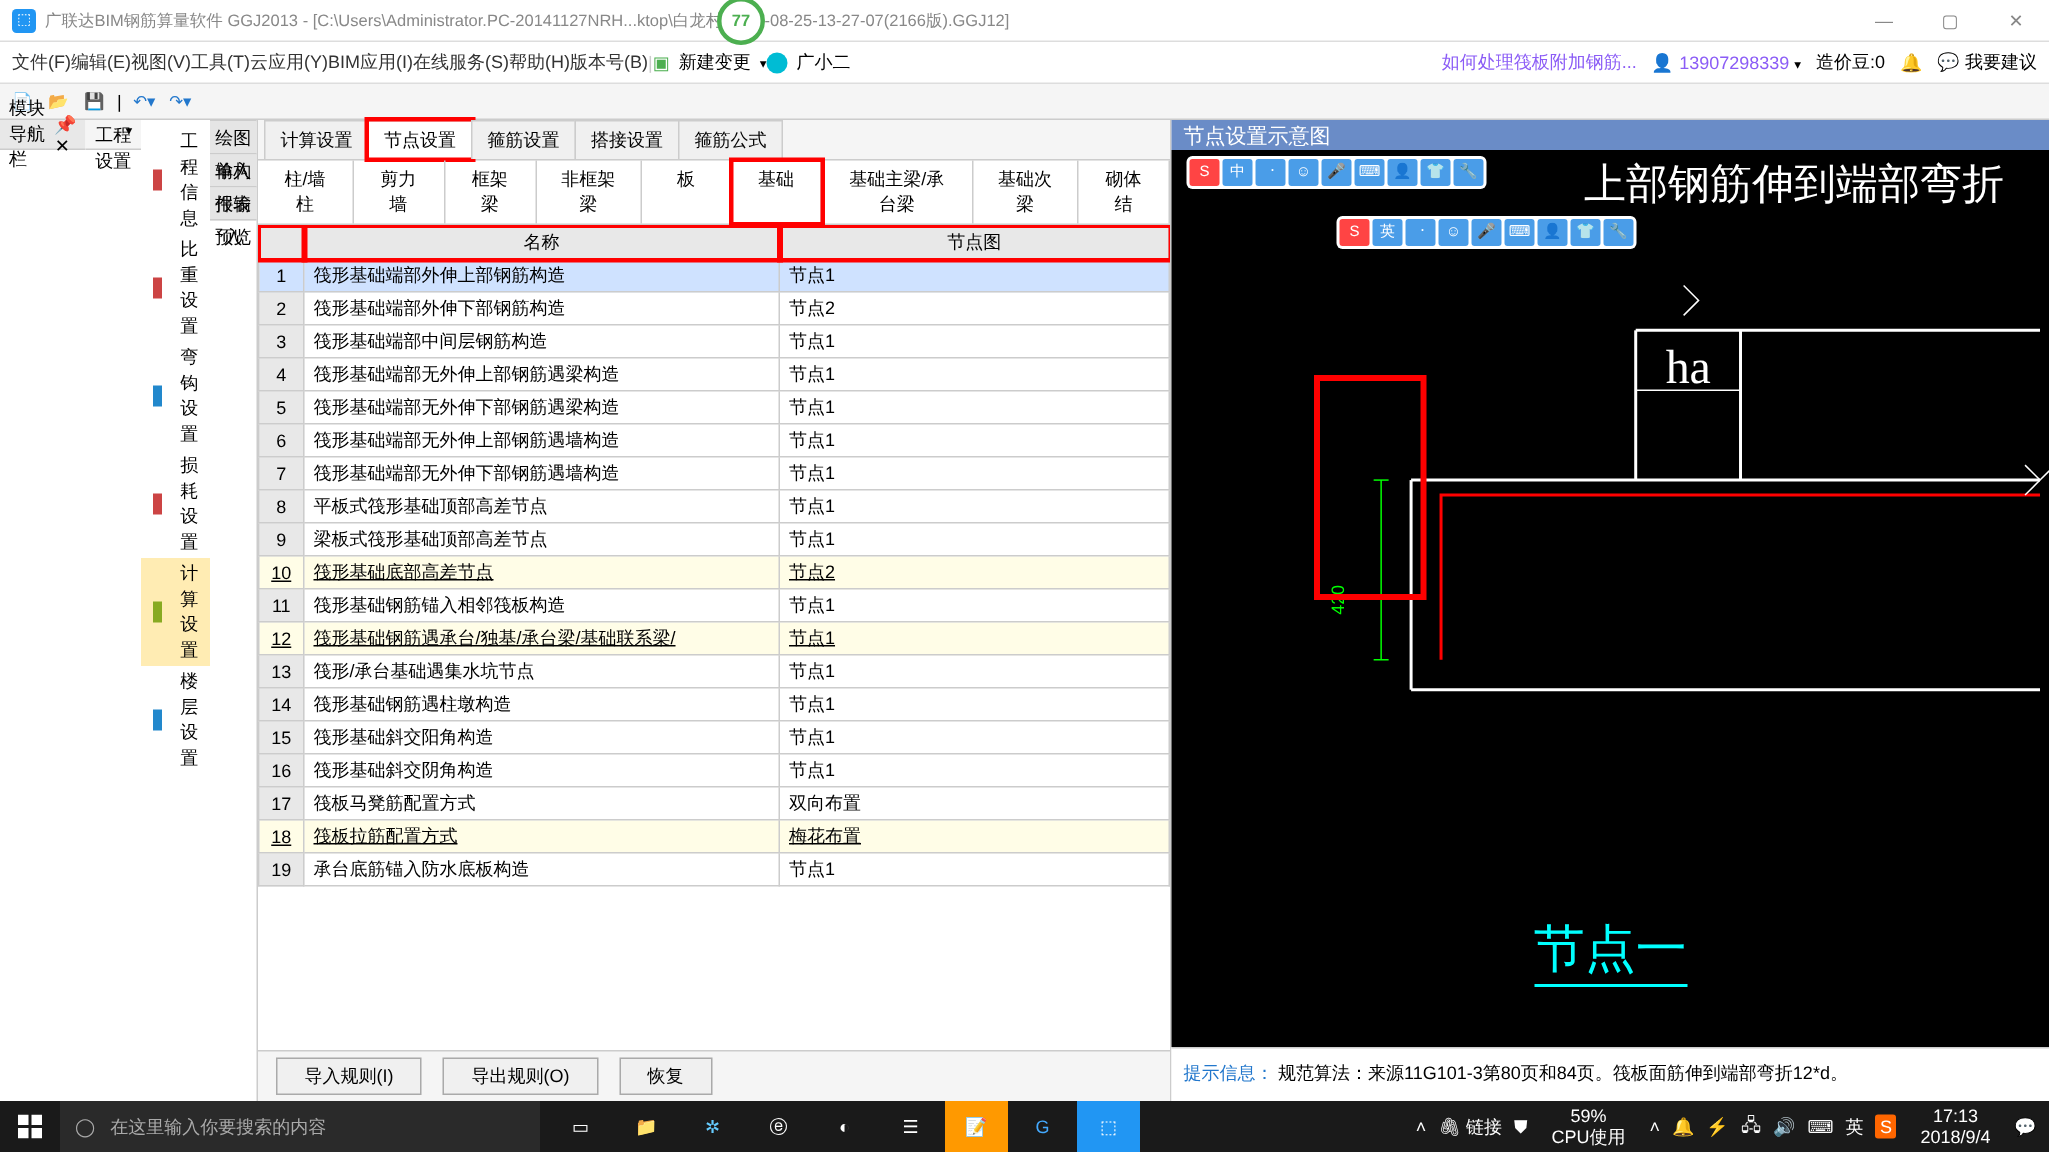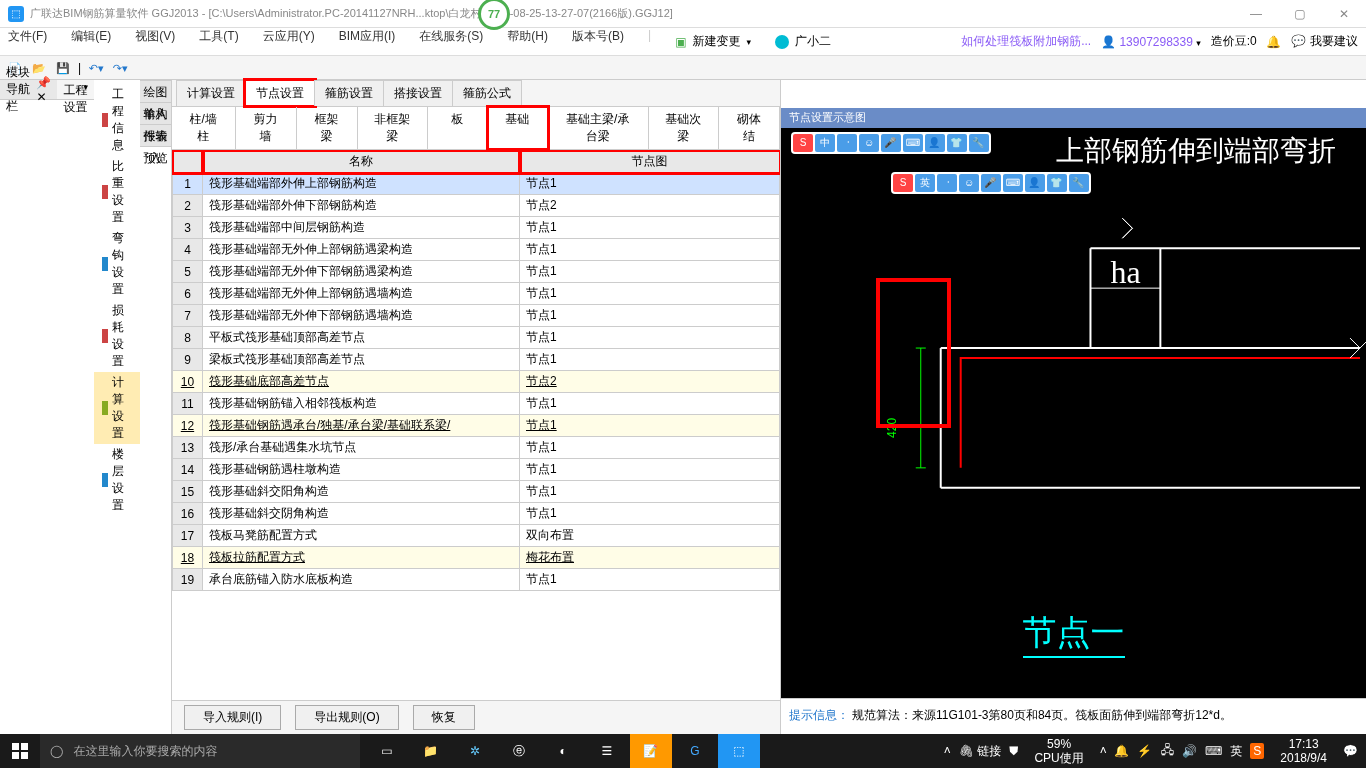--- a/index.html
+++ b/index.html
@@ -5,37 +5,37 @@
 * { margin: 0; padding: 0; box-sizing: border-box; font-family: "Microsoft YaHei", sans-serif; font-size: 12px; }
 body { width: 1366px; height: 768px; background: #f0f0f0; overflow: hidden; position: relative; }
 
 .titlebar { height: 28px; background: #fff; border-bottom: 1px solid #ddd; display: flex; align-items: center; padding: 0 8px; position: relative; }
 .titlebar .app-icon { width: 16px; height: 16px; background: #2196F3; border-radius: 3px; margin-right: 6px; color:#fff; text-align:center; line-height:16px; font-size:10px; }
 .titlebar .title-text { color: #888; font-size: 11px; }
 .titlebar .score-badge { position:absolute; left:478px; top:-2px; width:32px; height:32px; border:3px solid #4CAF50; border-radius:50%; background:#fff; color:#4CAF50; text-align:center; line-height:26px; font-size:11px; font-weight:bold; z-index:10;}
 .win-btns { position: absolute; right: 0; top: 0; display: flex; }
 .win-btns span { width: 44px; height: 28px; text-align: center; line-height: 28px; color: #888; cursor: pointer; }
 
-.menubar { height: 28px; background: #fff; display: flex; padding: 0 8px; gap: 24px; border-bottom: 1px solid #ddd; }
+.menubar { height: 28px; background: #fff; display: flex; align-items: center; padding: 0 8px; gap: 0; border-bottom: 1px solid #ddd; }
 .menubar .menu-item { color: #333; cursor: pointer; }
 .menubar .menu-sep { color: #ccc; }
 .menubar .extra { display: flex; align-items: center; gap: 6px; }
 .menubar .right-section { margin-left: auto; display: flex; align-items: center; gap: 10px; }
 .menubar .link-text { color: #8b5cf6; }
 
 .toolbar { height: 24px; background: #f5f5f5; border-bottom: 1px solid #ccc; display: flex; align-items: center; gap: 6px; padding: 0 6px; }
 .toolbar .tbtn { width: 18px; height: 18px; display: inline-block; cursor: pointer; text-align:center; line-height:18px; font-size:11px; }
 
 .main { position: absolute; top: 80px; left: 0; right: 0; bottom: 34px; display: flex; }
 
 .left-panel { width: 172px; background: #fff; border-right: 1px solid #ccc; display: flex; flex-direction: row; }
 .panel-header { height: 20px; background: #e8e8e8; border-bottom: 1px solid #ccc; display: flex; align-items: center; padding: 0 6px; justify-content: space-between; }
 .panel-subheader { height: 20px; background: #f5f5f5; border-bottom: 1px solid #ccc; padding: 2px 6px; position:relative;}
 .tree { padding: 4px 0; flex:1; }
-.tree-item { display: flex; align-items: center; padding: 2px 8px; gap: 4px; cursor: pointer; }
+.tree-item { display: flex; align-items: center; padding: 2px 8px; gap: 4px; cursor: pointer; text-align: right; }
 .tree-item.sel { background: #ffecb3; }
 .tree-icon { width: 14px; height: 14px; display: inline-block; }
 .bottom-btns { border-top: 1px solid #ccc; }
 .bottom-btns div { height: 22px; border-bottom: 1px solid #ccc; text-align: center; line-height: 22px; background: #e5e5e5; cursor: pointer; }
 
 .center-panel { flex: 1; background: #fff; display: flex; flex-direction: column; }
 .tabs-row { display: flex; border-bottom: 1px solid #ccc; background: #f5f5f5; padding-left:4px; }
 .tab { padding: 4px 10px; border: 1px solid #ccc; border-bottom: none; background: #f0f0f0; margin-right: -1px; cursor: pointer; }
 .tab.active { background: #fff; }
 .tabs-row.highlight-red .tab.active { outline: 3px solid red; outline-offset: -1px; }
@@ -49,21 +49,21 @@
 .grid td { border: 1px solid #ccc; padding: 2px 6px; background: #fff; }
 .grid tr.alt td { background: #fffde7; text-decoration: underline; }
 .grid tr.sel td { background: #cfe2ff; }
 .grid td.rownum { background: #e8e8e8; text-align: center; width: 30px; }
 .header-red th { outline: 3px solid red; outline-offset: -1px; }
 
 .action-bar { height: 34px; border-top: 1px solid #ccc; background: #f5f5f5; display: flex; align-items: center; gap: 14px; padding: 0 12px; }
 .action-bar button { padding: 3px 18px; background: #f0f0f0; border: 1px solid #aaa; cursor: pointer; }
 
 .right-panel { width: 586px; background: #fff; border-left: 1px solid #ccc; display: flex; flex-direction: column; }
-.right-header { height: 20px; background: #6a8cc7; color: #fff; padding: 2px 8px; font-size:11px;margin-top:28px;}
+.right-header { height: 20px; background: #6a8cc7; color: #fff; padding: 2px 8px; font-size:14px;}
 .diagram { flex: 1; background: #000; position: relative; overflow: hidden; }
 .diagram-title { position: absolute; top: 4px; right: 30px; color: #fff; font-size: 28px; font-family: "SimSun", serif; }
 .diagram svg { position: absolute; top: 60px; left: 0; width: 100%; height: 380px; }
 .diag-green { stroke: #0f0; fill: none; }
 .diag-label { font-size: 32px; fill: #fff; font-family: serif; }
 .ime-bar { position: absolute; display: flex; gap: 2px; padding: 2px; background: #fff; border-radius: 4px; }
 .ime-bar .ime-btn { width: 20px; height: 18px; background: #4a9de8; border-radius: 2px; color:#fff; text-align:center; line-height:18px; font-size:10px;}
 .ime-bar .ime-first { background: #f44; }
 .diag-node-label { position: absolute; bottom: 40px; left: 50%; transform: translateX(-50%); color: #0ff; font-size: 34px; font-family: "SimSun", serif; border-bottom: 2px solid #0ff; }
 .red-box-overlay { position: absolute; border: 4px solid red; }

